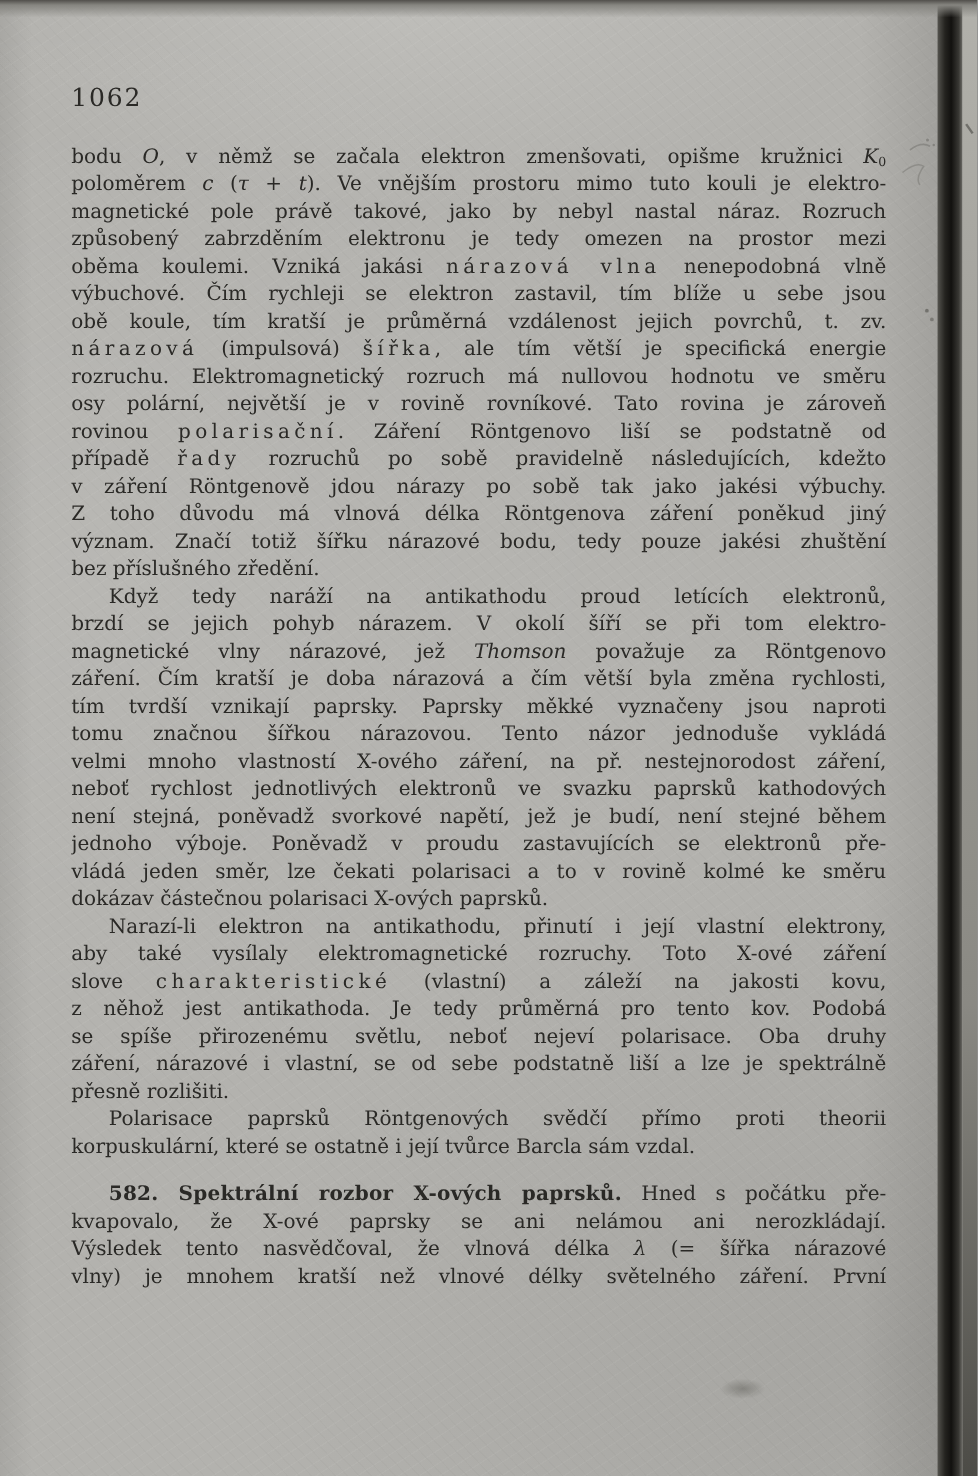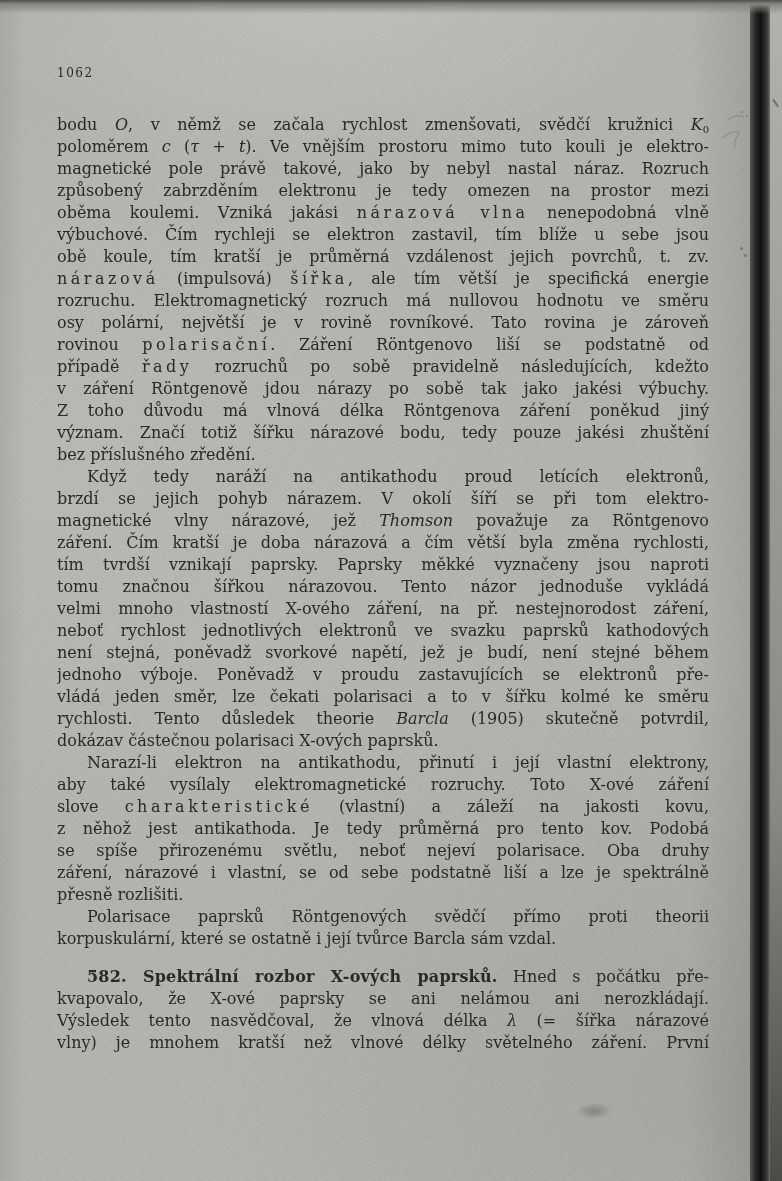--- a/index.html
+++ b/index.html
@@ -40,21 +40,21 @@
   .binding-band{
     position:absolute;left:750px;top:0;width:20px;height:1181px;
     background:linear-gradient(to right,#55544f 0%,#24231f 30%,#12110f 55%,#393834 85%,#6e6d68 100%);
   }
   .page-edge-strip{
     position:absolute;left:770px;top:0;width:12px;height:1181px;
     background:linear-gradient(to bottom,#b2b1ab 0%,#9b9a94 38%,#8a8983 68%,#4c4b46 100%);
   }
   .page-number{
     position:absolute;left:57px;top:66px;
-    font-size:12px;letter-spacing:1.5px;
+    font-size:20px;letter-spacing:1.5px;
   }
   .text-block{
     position:absolute;left:57px;top:114px;width:652px;
   }
   .para{margin:0;}
   .para.section{margin-top:16px;}
   .line{
     height:22px;line-height:22px;font-size:16px;
     text-align:justify;text-align-last:justify;
     overflow:hidden;white-space:normal;
@@ -84,21 +84,21 @@
 <body>
 
 <div class="page">
   <div class="left-shade"></div>
   <div class="right-shade"></div>
 
   <div class="page-number">1062</div>
 
   <div class="text-block">
       <div class="para">
-        <div class="line"><span>bodu </span><span class="seg-i">O</span><span>, v němž se začala rychlost zmenšovati, svědčí kružnici </span><span class="seg-i">K</span><span class="seg-sub">0</span></div>
+        <div class="line"><span>bodu </span><span class="seg-i">O</span><span>, v němž se začala elektron zmenšovati, opišme kružnici </span><span class="seg-i">K</span><span class="seg-sub">0</span></div>
         <div class="line"><span>poloměrem </span><span class="seg-i">c</span><span> (</span><span class="seg-i">τ</span><span> + </span><span class="seg-i">t</span><span>). Ve vnějším prostoru mimo tuto kouli je elektro-</span></div>
         <div class="line"><span>magnetické pole právě takové, jako by nebyl nastal náraz. Rozruch</span></div>
         <div class="line"><span>způsobený zabrzděním elektronu je tedy omezen na prostor mezi</span></div>
         <div class="line"><span>oběma koulemi. Vzniká jakási </span><span class="seg-sp">nárazová vlna</span><span> nenepodobná vlně</span></div>
         <div class="line"><span>výbuchové. Čím rychleji se elektron zastavil, tím blíže u sebe jsou</span></div>
         <div class="line"><span>obě koule, tím kratší je průměrná vzdálenost jejich povrchů, t. zv.</span></div>
         <div class="line"><span class="seg-sp">nárazová</span><span> (impulsová) </span><span class="seg-sp">šířka</span><span>, ale tím větší je specifická energie</span></div>
         <div class="line"><span>rozruchu. Elektromagnetický rozruch má nullovou hodnotu ve směru</span></div>
         <div class="line"><span>osy polární, největší je v rovině rovníkové. Tato rovina je zároveň</span></div>
         <div class="line"><span>rovinou </span><span class="seg-sp">polarisační</span><span>. Záření Röntgenovo liší se podstatně od</span></div>
@@ -112,22 +112,21 @@
         <div class="line indent"><span>Když tedy naráží na antikathodu proud letících elektronů,</span></div>
         <div class="line"><span>brzdí se jejich pohyb nárazem. V okolí šíří se při tom elektro-</span></div>
         <div class="line"><span>magnetické vlny nárazové, jež </span><span class="seg-i">Thomson</span><span> považuje za Röntgenovo</span></div>
         <div class="line"><span>záření. Čím kratší je doba nárazová a čím větší byla změna rychlosti,</span></div>
         <div class="line"><span>tím tvrdší vznikají paprsky. Paprsky měkké vyznačeny jsou naproti</span></div>
         <div class="line"><span>tomu značnou šířkou nárazovou. Tento názor jednoduše vykládá</span></div>
         <div class="line"><span>velmi mnoho vlastností X-ového záření, na př. nestejnorodost záření,</span></div>
         <div class="line"><span>neboť rychlost jednotlivých elektronů ve svazku paprsků kathodových</span></div>
         <div class="line"><span>není stejná, poněvadž svorkové napětí, jež je budí, není stejné během</span></div>
         <div class="line"><span>jednoho výboje. Poněvadž v proudu zastavujících se elektronů pře-</span></div>
-        <div class="line"><span>vládá jeden směr, lze čekati polarisaci a to v šířku kolmé ke směru</span></div>
-        <div class="line"><span>rychlosti. Tento důsledek theorie </span><span class="seg-i">Barcla</span><span> (1905) skutečně potvrdil,</span></div>
+        <div class="line"><span>vládá jeden směr, lze čekati polarisaci a to v rovině kolmé ke směru</span></div>
         <div class="line left"><span>dokázav částečnou polarisaci X-ových paprsků.</span></div>
       </div>
       <div class="para">
         <div class="line indent"><span>Narazí-li elektron na antikathodu, přinutí i její vlastní elektrony,</span></div>
         <div class="line"><span>aby také vysílaly elektromagnetické rozruchy. Toto X-ové záření</span></div>
         <div class="line"><span>slove </span><span class="seg-sp">charakteristické</span><span> (vlastní) a záleží na jakosti kovu,</span></div>
         <div class="line"><span>z něhož jest antikathoda. Je tedy průměrná pro tento kov. Podobá</span></div>
         <div class="line"><span>se spíše přirozenému světlu, neboť nejeví polarisace. Oba druhy</span></div>
         <div class="line"><span>záření, nárazové i vlastní, se od sebe podstatně liší a lze je spektrálně</span></div>
         <div class="line left"><span>přesně rozlišiti.</span></div>

